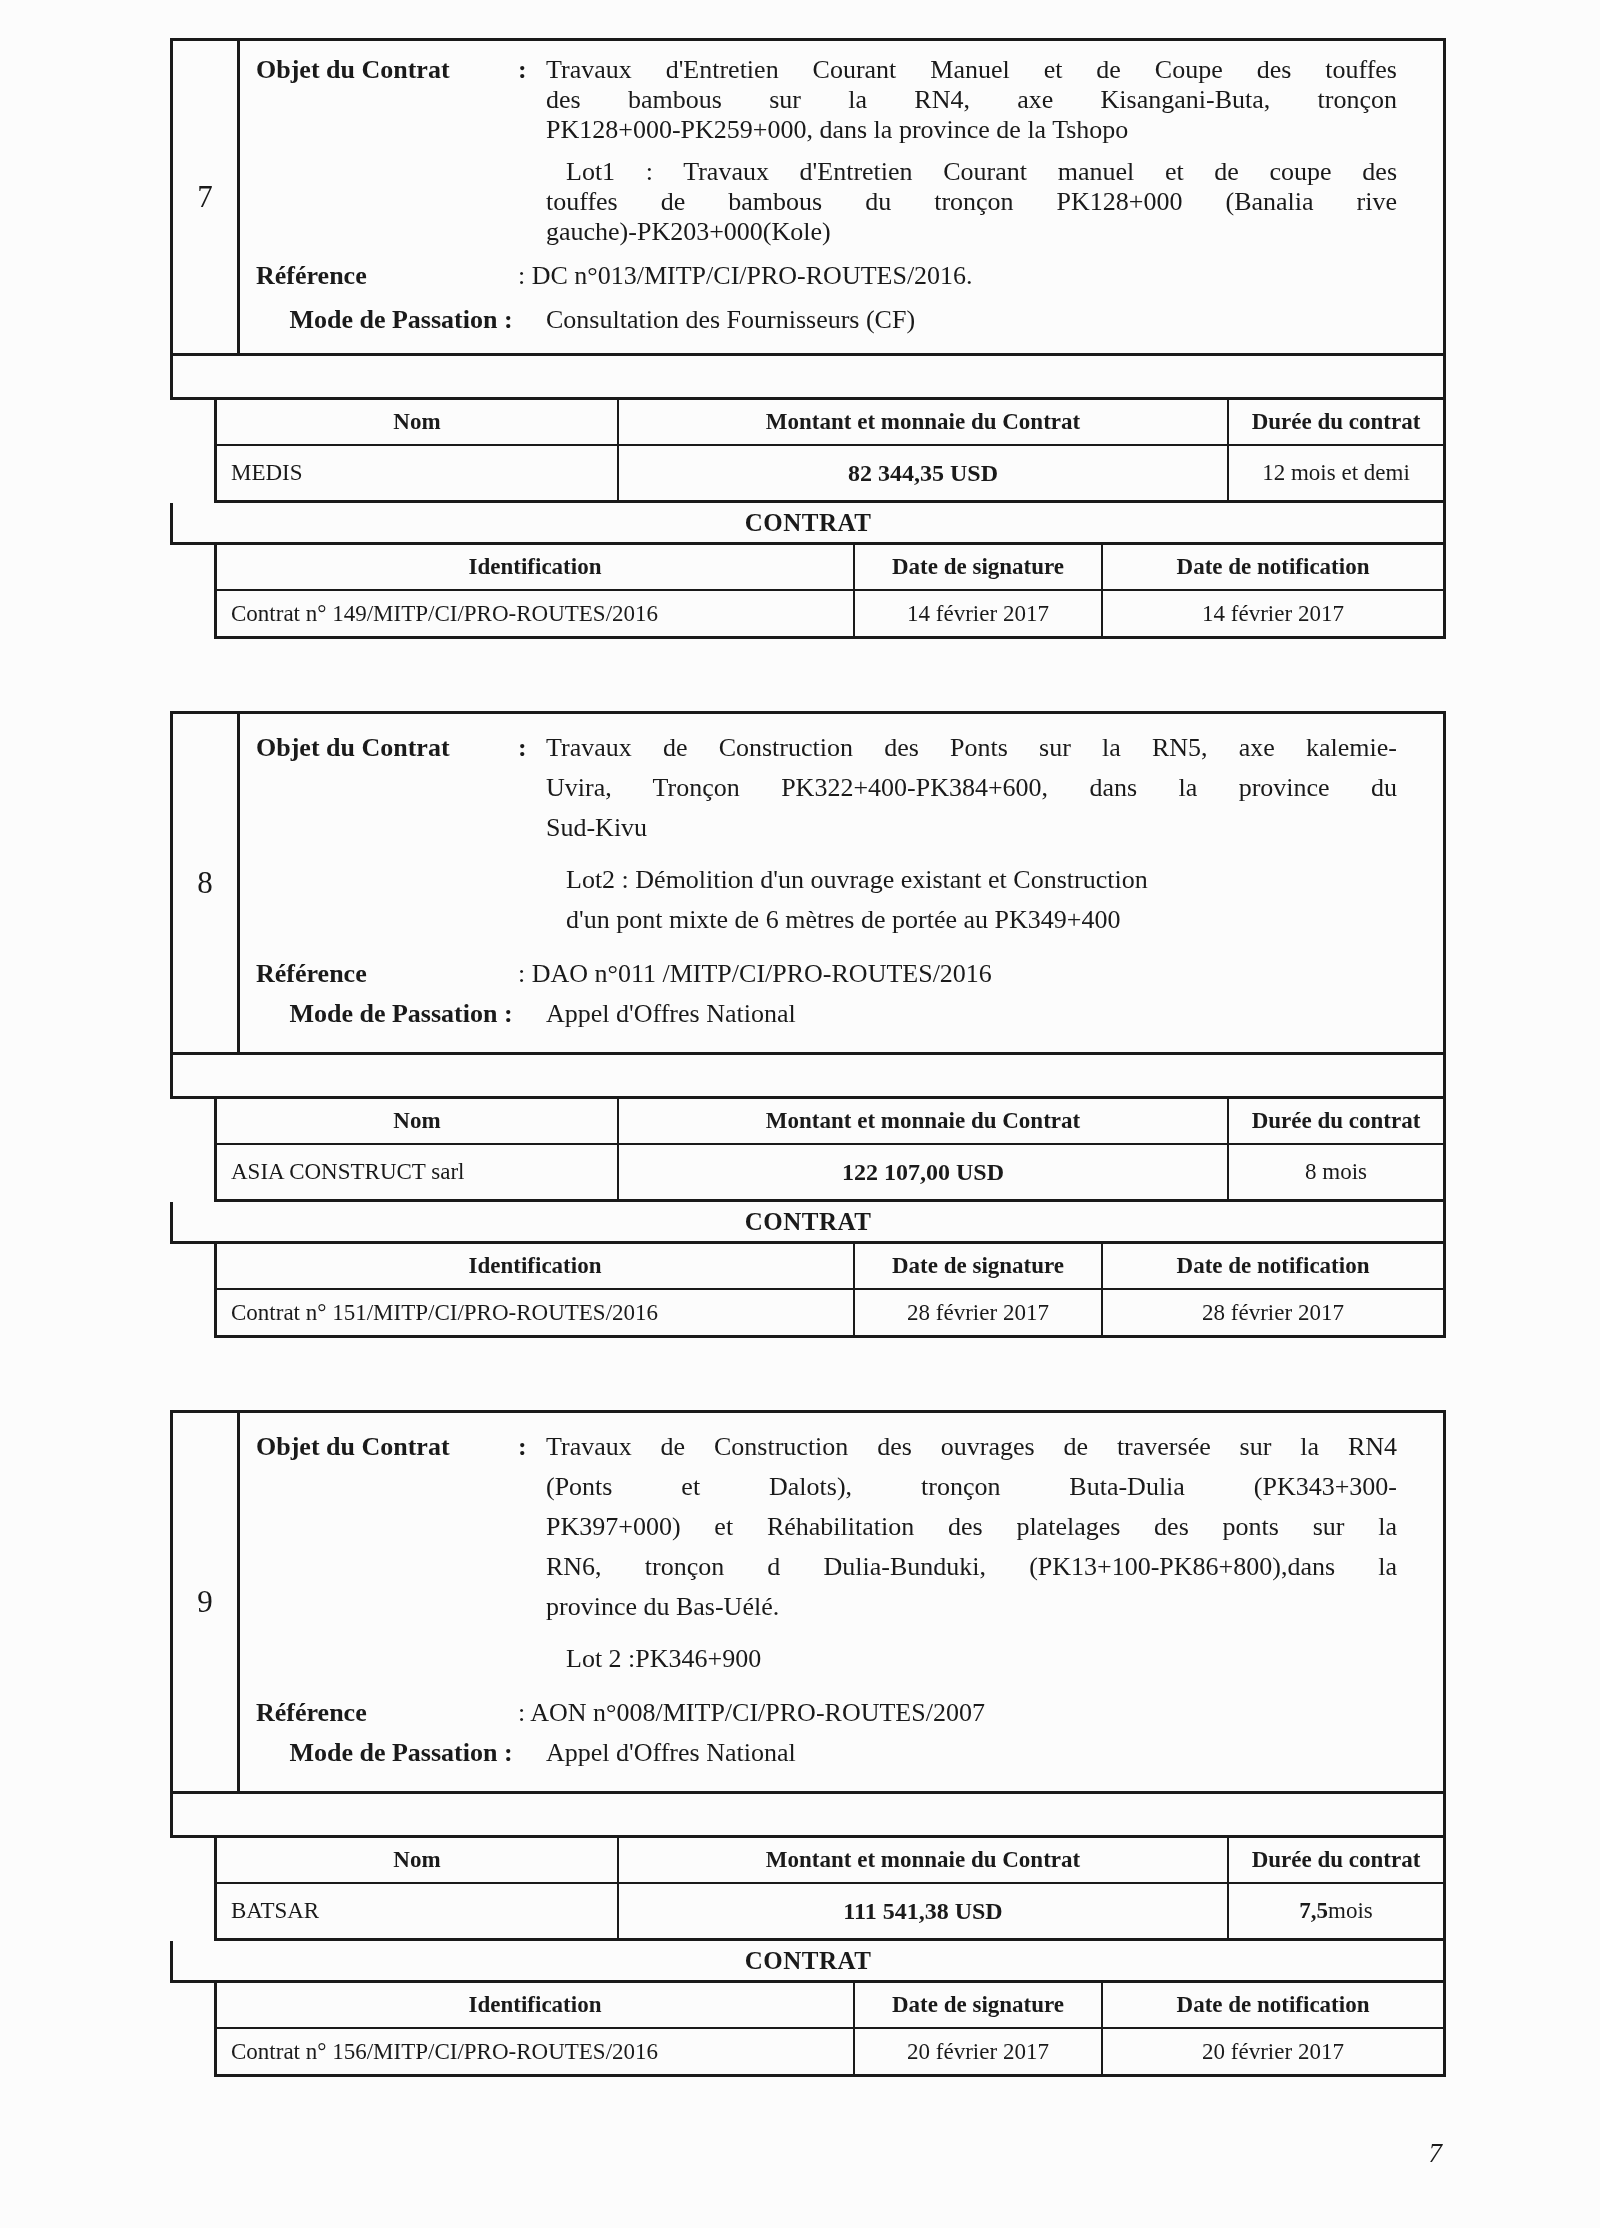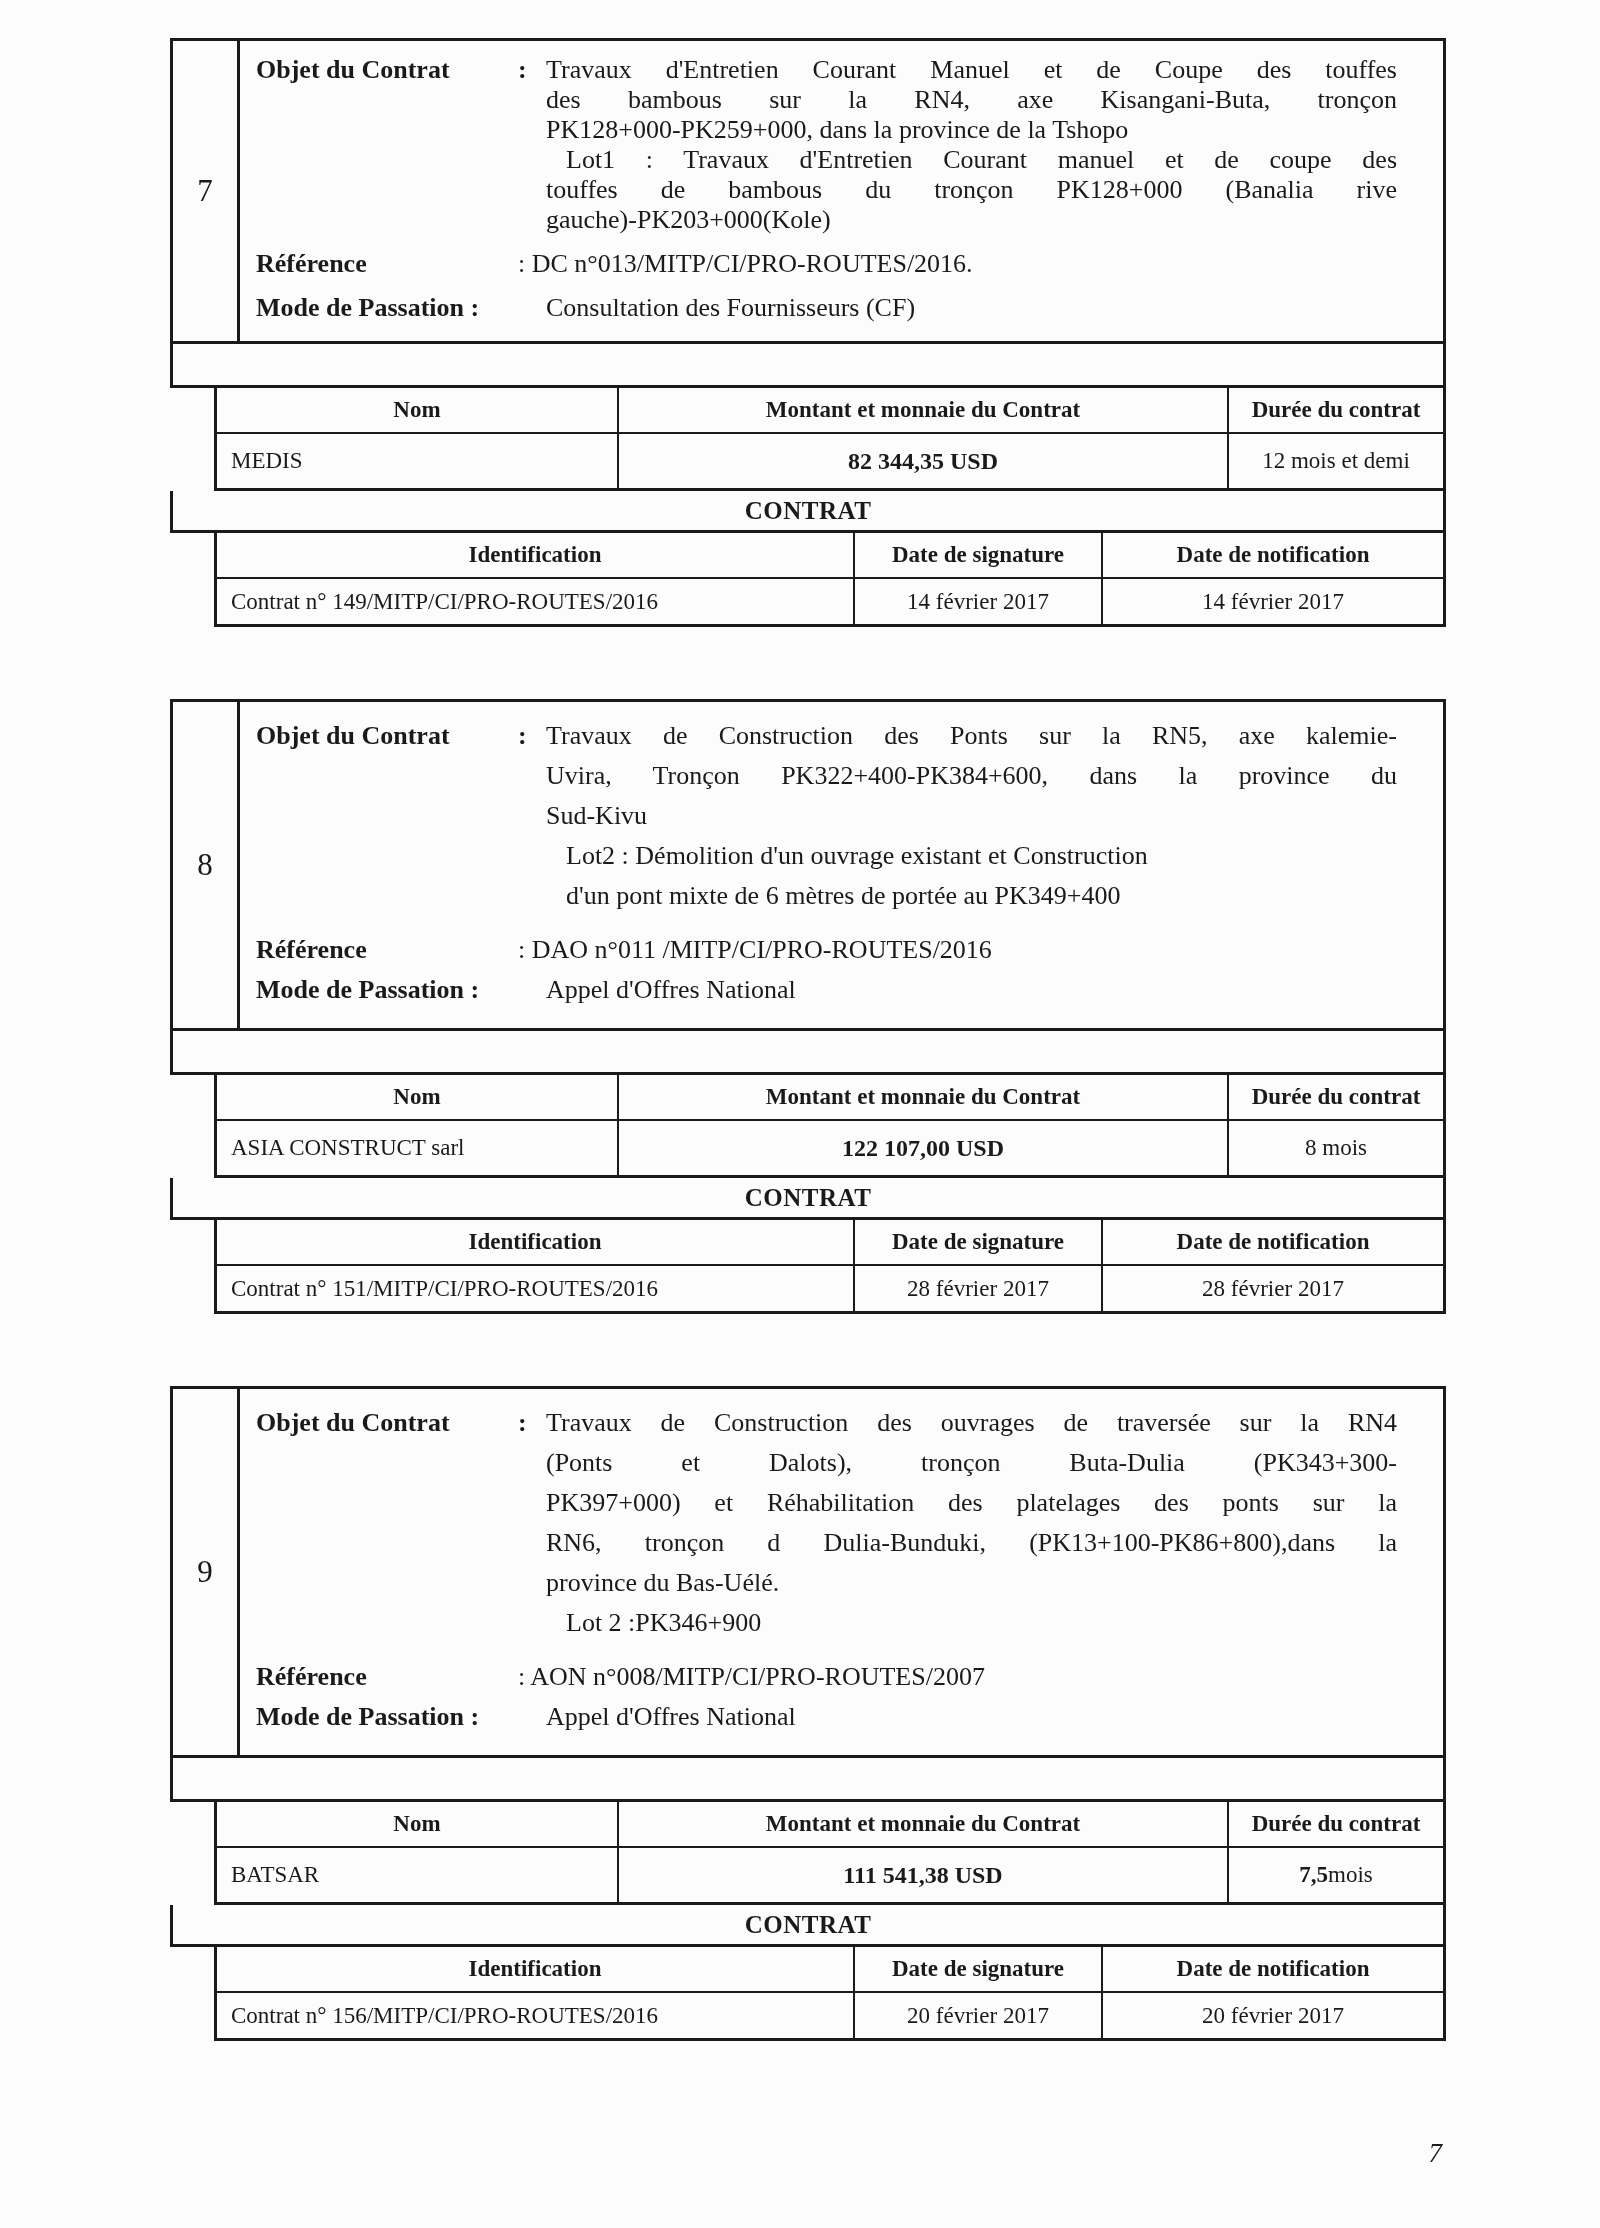--- a/index.html
+++ b/index.html
@@ -14,30 +14,30 @@
   
   .outer{display:flex;border:3px solid #1a1a1a;box-sizing:border-box;}
   .numcell{
     width:64px;flex:none;border-right:3px solid #1a1a1a;
     display:flex;align-items:center;justify-content:center;
     font-size:31px;
   }
   .contentcell{flex:1;padding:14px 46px 18px 16px;min-width:0;}
   .frow{display:flex;align-items:flex-start;}
   .flabel{width:262px;flex:none;font-weight:bold;font-size:26px;}
-  .flabel.wide{width:290px;}
+  .flabel.wide{width:290px;text-align:center;}
   .fcolon{width:28px;flex:none;font-weight:bold;font-size:26px;}
   .ftext{flex:1;font-size:26px;min-width:0;}
   .b7 .ftext,.b7 .flabel,.b7 .fcolon{line-height:30px;}
   .b8 .ftext,.b8 .flabel,.b8 .fcolon{line-height:40px;}
   .b9 .ftext,.b9 .flabel,.b9 .fcolon{line-height:40px;}
   .line{text-align:justify;}
   .line.st{text-align-last:justify;}
   .line.ind{text-indent:20px;}
-  .lotwrap{margin-top:0;}
+  .lotwrap{margin-top:12px;}
   .row-gap{margin-top:14px;}
 
   
   .spacer{height:44px;border:3px solid #1a1a1a;border-top:none;box-sizing:border-box;}
 
   
   .tbl{border:3px solid #1a1a1a;box-sizing:border-box;margin-top:-3px;display:grid;margin-left:44px;}
   .tbl-nom{grid-template-columns:400px 610px 1fr;}
   .tbl-ident{grid-template-columns:636px 248px 1fr;}
   .cell{box-sizing:border-box;display:flex;align-items:center;justify-content:center;

